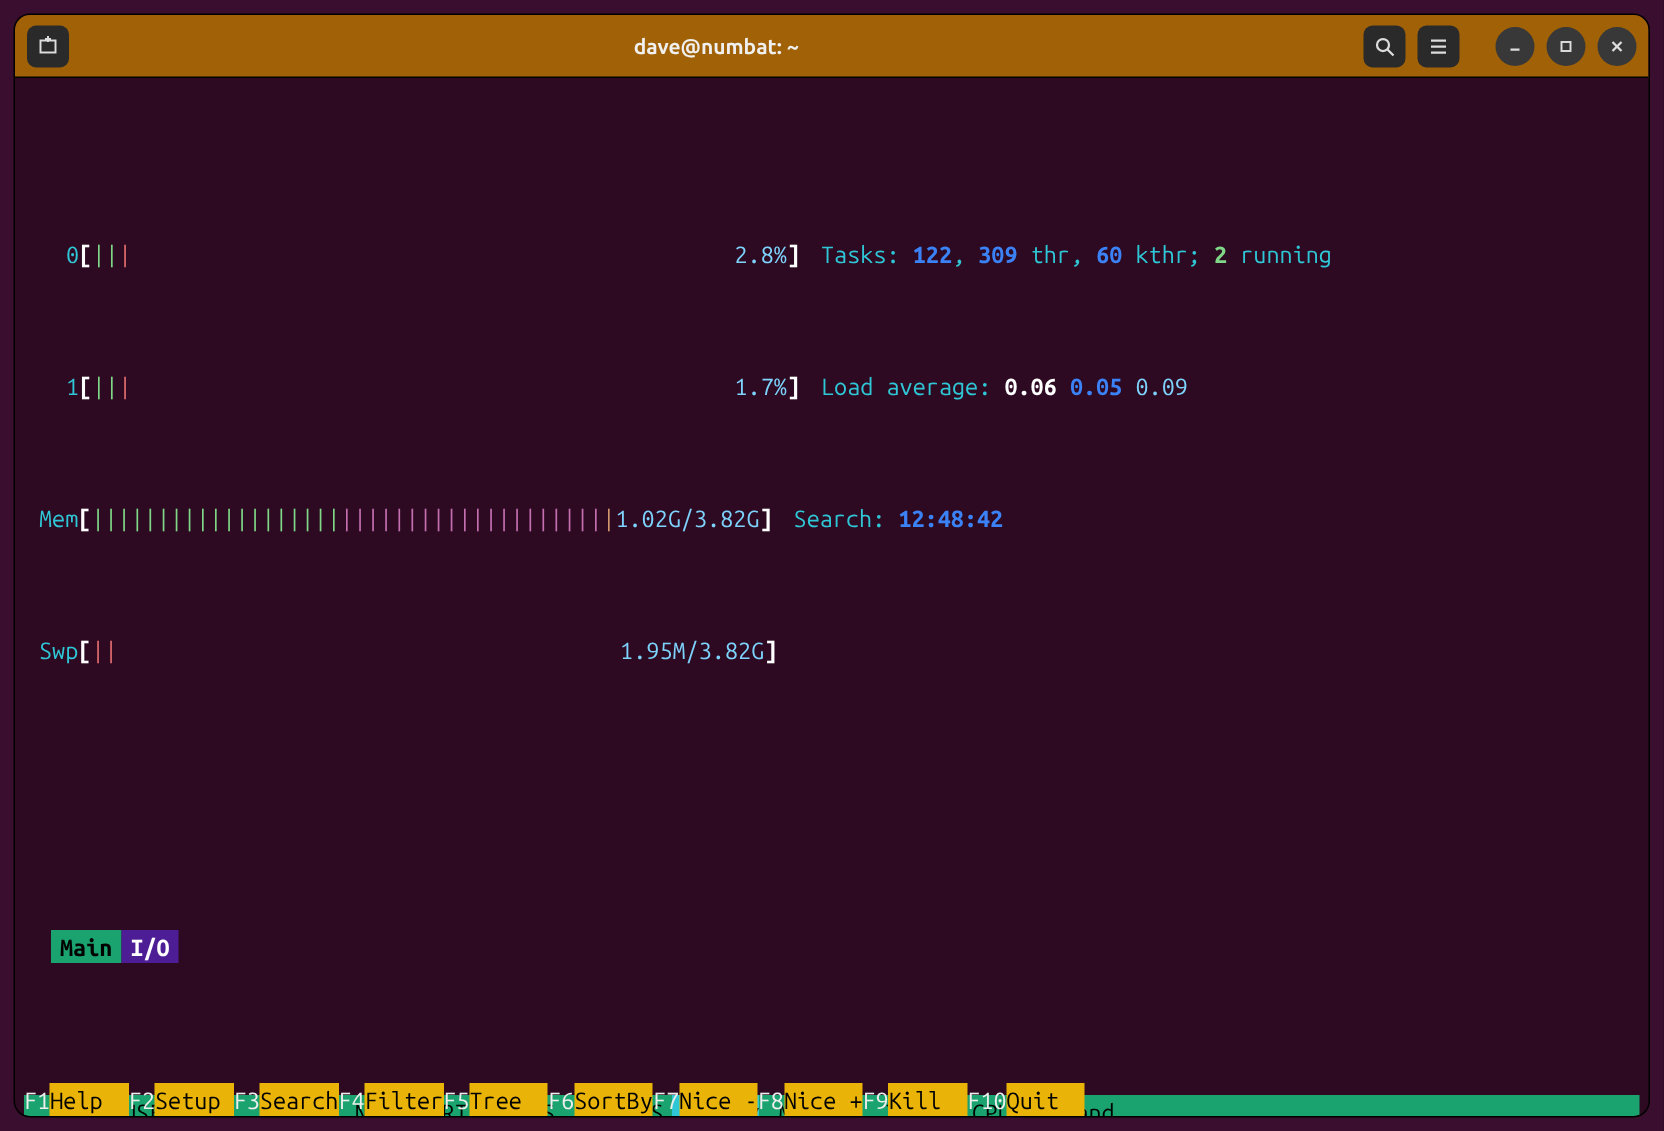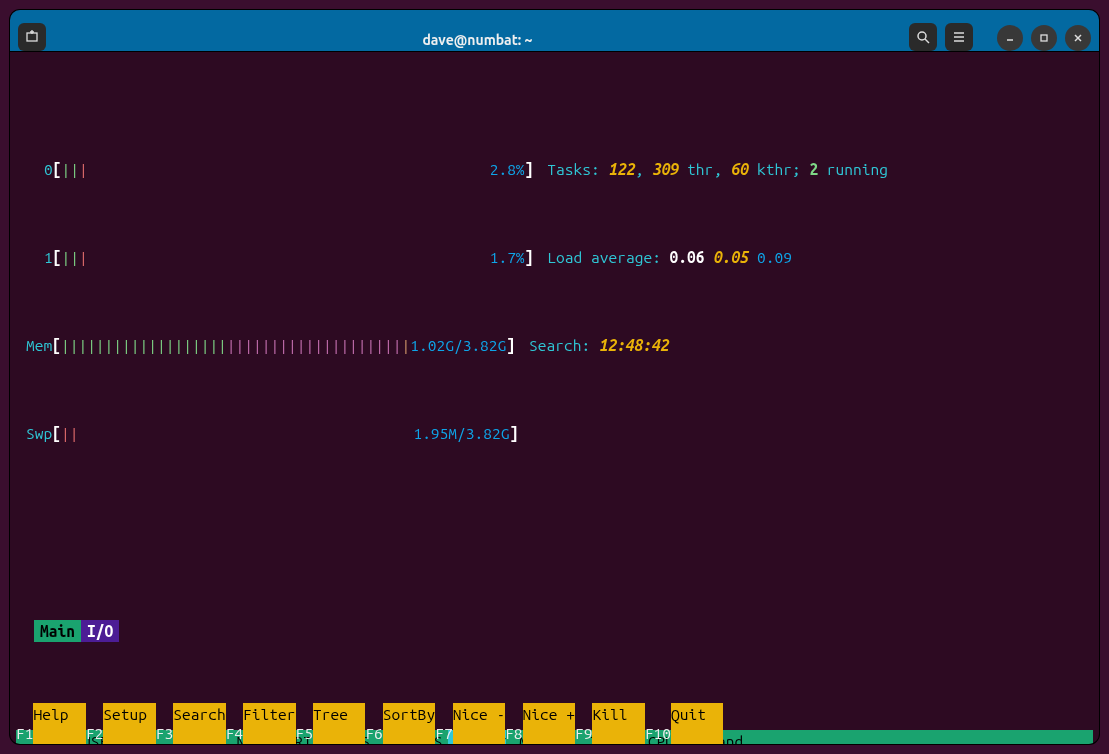--- a/index.html
+++ b/index.html
@@ -19,23 +19,23 @@
     height: 100%;
     background: #2d0a22;
     border-radius: 10px;
     overflow: hidden;
     display: flex;
     flex-direction: column;
     box-shadow: 0 0 0 1px #000;
   }
   .titlebar {
     height: 42px;
-    background: #0369a1;
+    background: #a16207;
     display: flex;
-    align-items: flex-end;
+    align-items: center;
     padding: 0 8px;
     gap: 8px;
     border-bottom: 1px solid #000;
   }
   .tb-btn {
     width: 28px; height: 28px;
     border-radius: 6px;
     background: #2a2a2a;
     display: flex; align-items: center; justify-content: center;
     color: #eee;
@@ -47,41 +47,41 @@
   .term {
     flex: 1;
     padding: 18px 6px 0 6px;
     white-space: pre;
     overflow: hidden;
     color: #d5d5d5;
     position: relative;
   }
   .row { display: flex; flex-wrap: nowrap; }
   .c-cyan   { color: #2fc7d6; }
-  .c-cyan-b { color: #eab308; font-weight: bold; font-style: italic; }
+  .c-cyan-b { color: #3b82f6; font-weight: bold; }
   .c-green  { color: #7fd787; }
   .c-green-b{ color: #7fd787; font-weight: bold; }
   .c-magenta{ color: #c46fb0; }
   .c-red    { color: #e26d6d; }
   .c-white-b{ color: #ffffff; font-weight: bold; }
-  .c-dim    { color: #0ea5e9; }
+  .c-dim    { color: #7dd3fc; }
   .c-orange { color: #d1976a; }
   .header-row { background: #1aa36f; color: #000; }
   .sort-col   { background: #2fc7d6; color: #000; }
   .tabs { display: flex; }
   .tab { padding: 0 6px; }
   .tab.active { background: #1aa36f; color:#000; font-weight: bold;}
   .tab.inactive { background: #4c1d95; color:#fff; font-weight: bold;}
   .footer {
     position: absolute;
     left: 6px; right: 6px; bottom: 0;
     display: flex;
     background: transparent;
   }
-  .fkey { color: #eeeeee; margin-top: 19px; }
+  .fkey { color: #eeeeee; }
   .flabel { background: #eab308; color: #000; }
   
   .col-pid  { width: 58px; text-align: right; }
   .col-user { width: 104px; padding-left: 8px; }
   .col-pri  { width: 38px; text-align: right; }
   .col-ni   { width: 38px; text-align: right; }
   .col-virt { width: 58px; text-align: right; }
   .col-res  { width: 58px; text-align: right; }
   .col-shr  { width: 58px; text-align: right; }
   .col-s    { width: 20px; text-align: center; }

